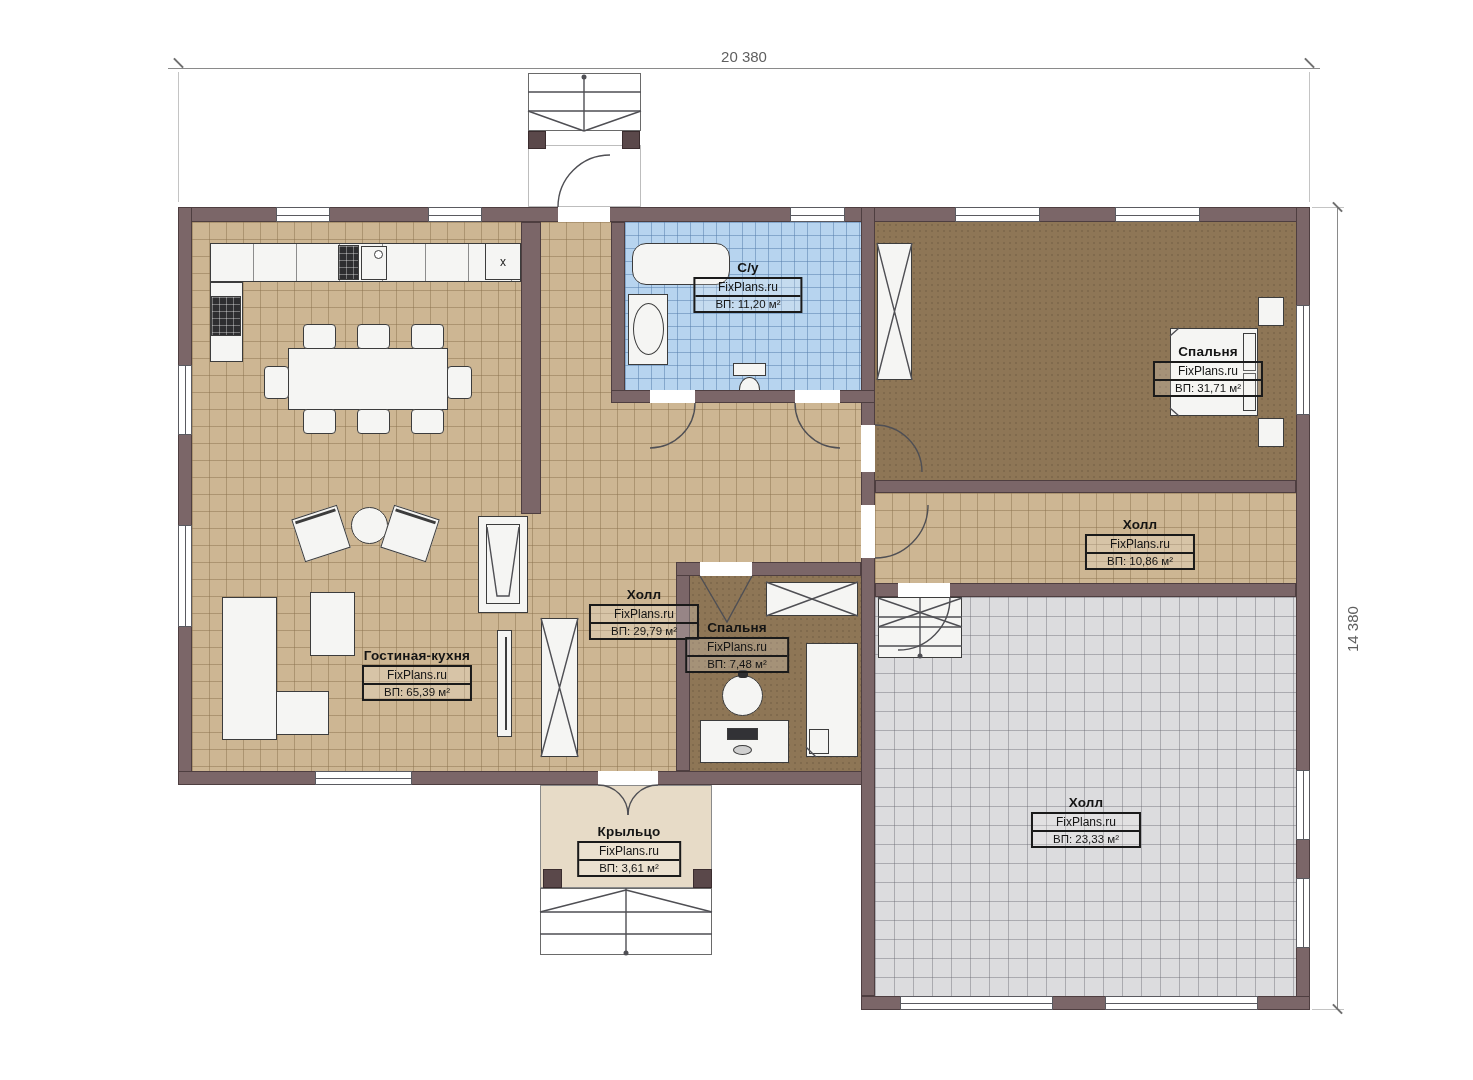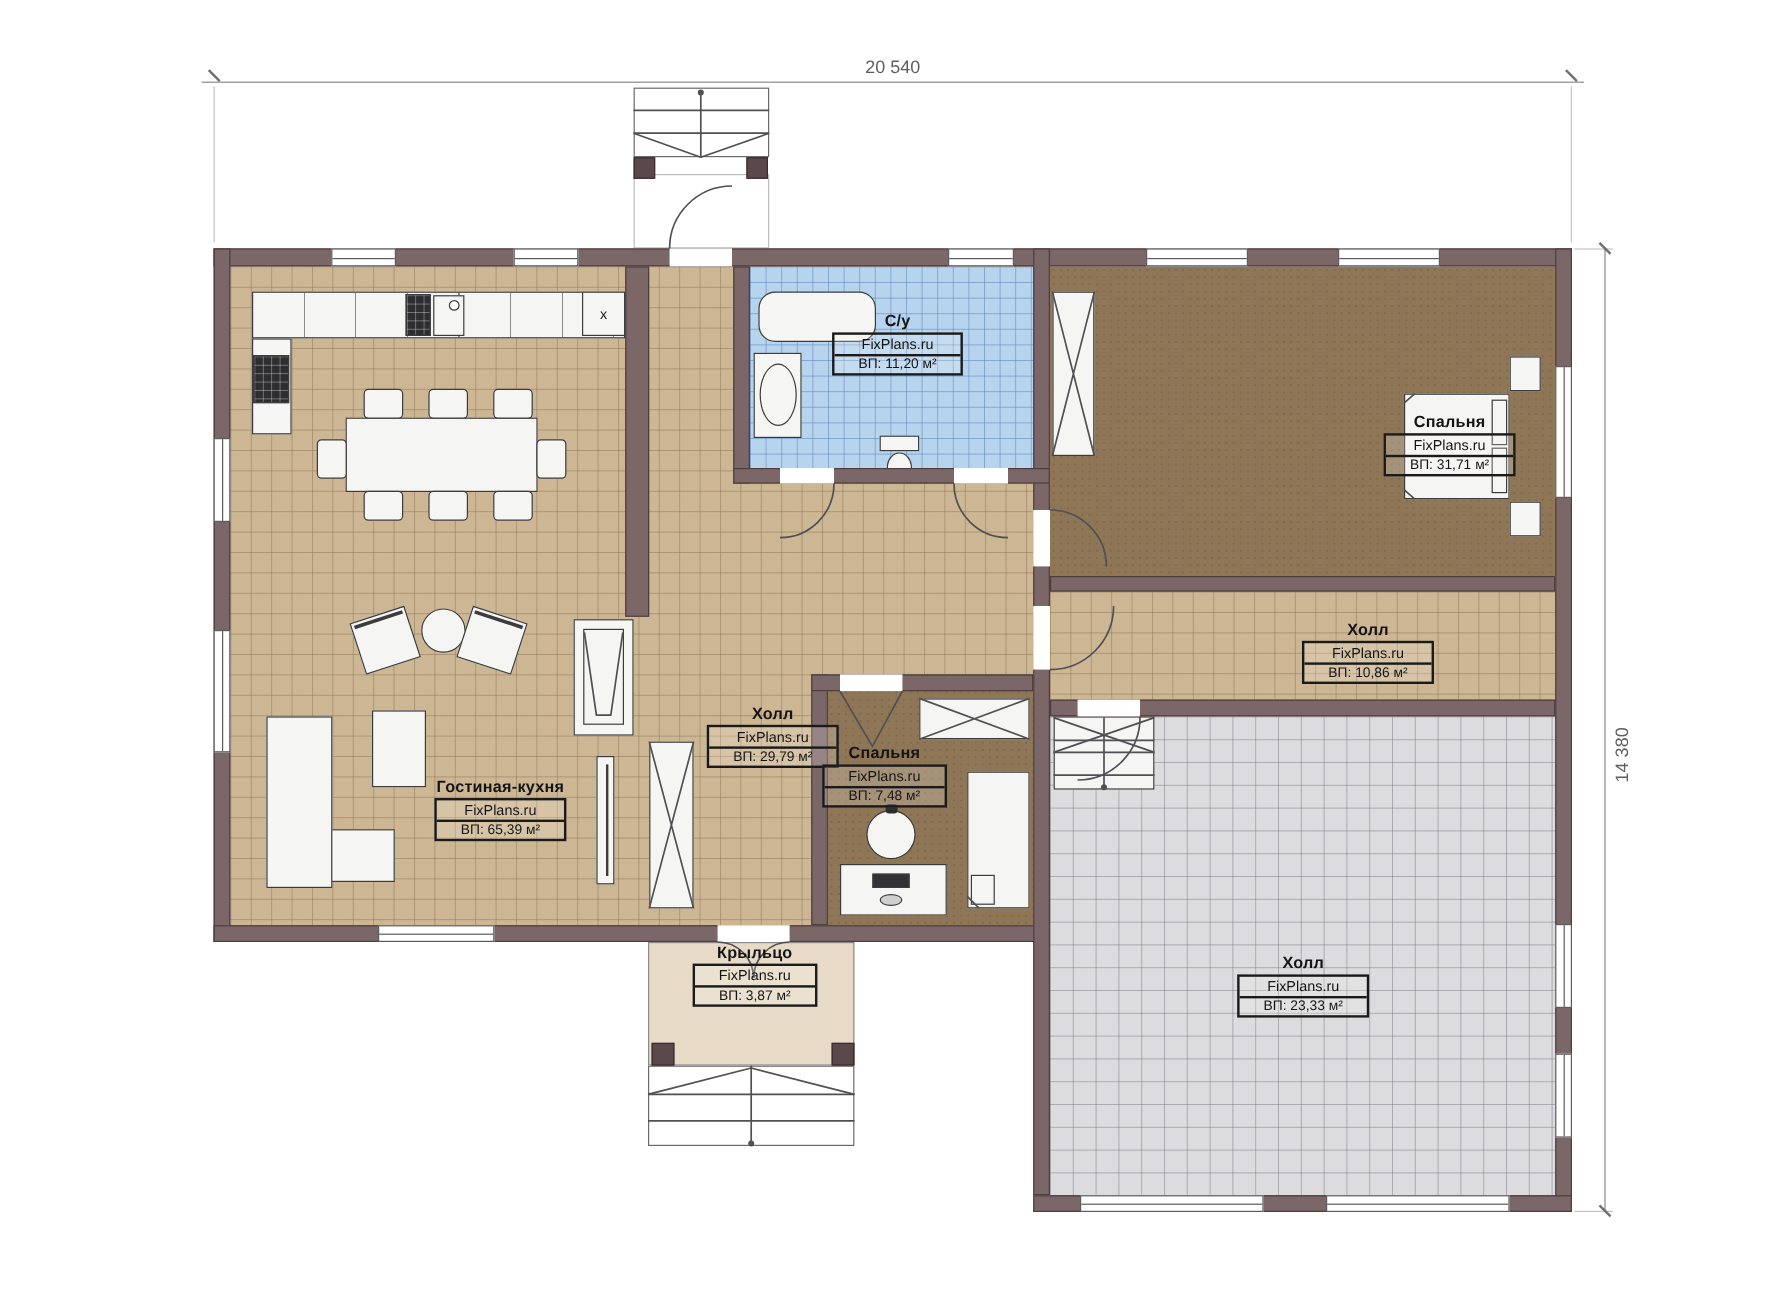--- a/index.html
+++ b/index.html
@@ -261,34 +261,34 @@
       <div class="area">ВП: 7,48 м²</div>
       </div>
   </div>
   <div class="rlabel" style="left:1086px; top:795px;">
     <div class="rname">Холл</div>
     <div class="lbox">
         <div class="brand">FixPlans.ru</div>
       <div class="area">ВП: 23,33 м²</div>
       </div>
   </div>
-  <div class="rlabel" style="left:629px; top:786px;">
+  <div class="rlabel" style="left:629px; top:824px;">
     <div class="rname">Крыльцо</div>
     <div class="lbox">
         <div class="brand">FixPlans.ru</div>
-      <div class="area">ВП: 3,87 м²</div>
+      <div class="area">ВП: 3,61 м²</div>
       </div>
   </div>
 
   <div class="dimline" style="left:168px; top:68px; width:1152px; height:1px;"></div>
   <div class="tick" style="left:172px; top:62px;"></div>
   <div class="tick" style="left:1303px; top:62px;"></div>
   <div class="extline" style="left:178px; top:72px; width:1px; height:130px;"></div>
   <div class="extline" style="left:1309px; top:72px; width:1px; height:130px;"></div>
-  <div class="dimtext" style="left:744px; top:48px; transform:translateX(-50%);">20 540</div>
+  <div class="dimtext" style="left:744px; top:48px; transform:translateX(-50%);">20 380</div>
 
   <div class="dimline" style="left:1337px; top:207px; width:1px; height:803px;"></div>
   <div class="tick" style="left:1331px; top:206px;"></div>
   <div class="tick" style="left:1331px; top:1008px;"></div>
   <div class="extline" style="left:1312px; top:207px; width:32px; height:1px;"></div>
   <div class="extline" style="left:1312px; top:1009px; width:32px; height:1px;"></div>
   <div class="dimtext" style="left:1344px; top:652px; transform:rotate(-90deg); transform-origin:0 0;">14 380</div>
 
 </div>
 

